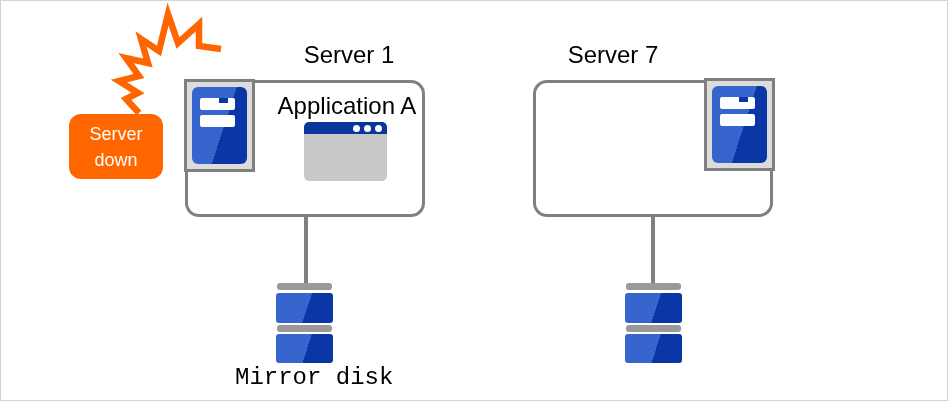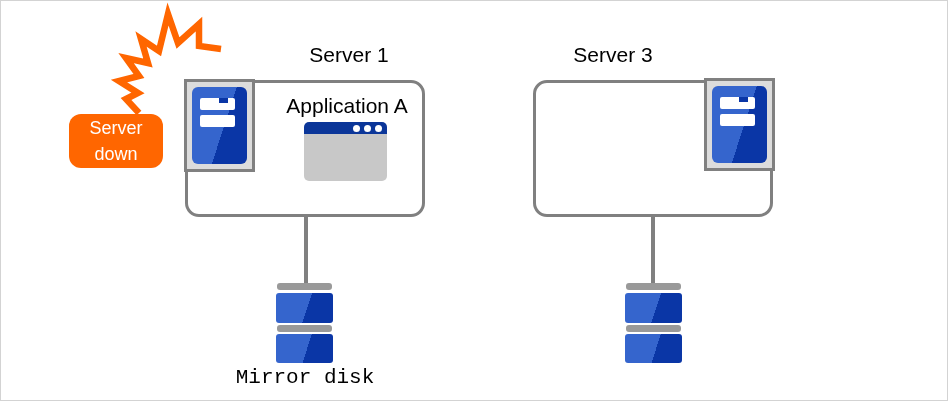--- a/index.html
+++ b/index.html
@@ -6,21 +6,21 @@
     --accent-orange:#FF6600; --box-border:#808080; --connector:#808080;
     --icon-frame-fill:#DCDCDC; --blue-light:#3565CD; --blue-dark:#0A36A6;
     --window-titlebar:#0B3699; --window-body:#C8C8C8; --disk-cap:#999999;
     --canvas-border:#D3D3D3; --text:#000000; --badge-text:#FFFFFF;
   }
   html,body{margin:0;padding:0;background:#fff;}
   body{font-family:"Liberation Sans", sans-serif;}
   .canvas{position:relative;width:948px;height:401px;background:#fff;
     border:1px solid var(--canvas-border);box-sizing:border-box;overflow:hidden;}
 
-  .label{position:absolute;width:140px;text-align:center;font-size:21px;
+  .label{position:absolute;width:140px;text-align:center;font-size:24px;
     color:var(--text);white-space:nowrap;line-height:22px;}
 
   
   .server-box{position:absolute;width:240px;height:137px;background:#fff;
     border:3px solid var(--box-border);border-radius:14px;box-sizing:border-box;}
   .box1{left:184px;top:79px;}
   .box2{left:532px;top:79px;}
 
   
   .icon-frame{position:absolute;width:71px;height:93px;background:var(--icon-frame-fill);
@@ -32,21 +32,21 @@
   .bay{position:absolute;left:8px;width:35px;height:12px;border-radius:2px;background:#fff;}
   .bay1{top:11px;} .bay2{top:28px;}
   .notch{position:absolute;left:27px;top:11px;width:9px;height:5px;background:var(--blue-dark);}
 
   
   .crash{position:absolute;left:105px;top:0px;}
   .crash polyline{fill:none;stroke:var(--accent-orange);stroke-width:6.5;
     stroke-linejoin:miter;stroke-miterlimit:12;}
 
   
-  .badge{position:absolute;left:68px;top:113px;width:94px;height:54px;border-radius:12px;
+  .badge{position:absolute;left:68px;top:113px;width:94px;height:65px;border-radius:12px;
     background:var(--accent-orange);color:var(--badge-text);display:flex;flex-direction:column;
     align-items:center;justify-content:center;font-size:18px;line-height:26px;}
 
   
   .appwin{position:absolute;left:303px;top:121px;width:83px;height:59px;border-radius:5px;
     overflow:hidden;}
   .titlebar{height:12px;background:var(--window-titlebar);display:flex;align-items:center;
     justify-content:flex-end;gap:4px;padding-right:5px;}
   .dot{width:7px;height:7px;border-radius:50%;background:#fff;}
   .winbody{height:47px;background:var(--window-body);}
@@ -95,21 +95,21 @@
   <div class="label lbl-app">Application A</div>
   <div class="appwin">
     <div class="titlebar">
       <span class="dot"></span>
       <span class="dot"></span>
       <span class="dot"></span>
     </div>
     <div class="winbody"></div>
   </div>
 
-  <div class="label lbl-server2">Server 3</div>
+  <div class="label lbl-server2">Server 7</div>
   <div class="server-box box2"></div>
   <div class="icon-frame frame2">
     <div class="tower">
       <div class="bay bay1"></div>
       <div class="bay bay2"></div>
       <div class="notch"></div>
     </div>
   </div>
 
   <div class="connector conn1"></div>

